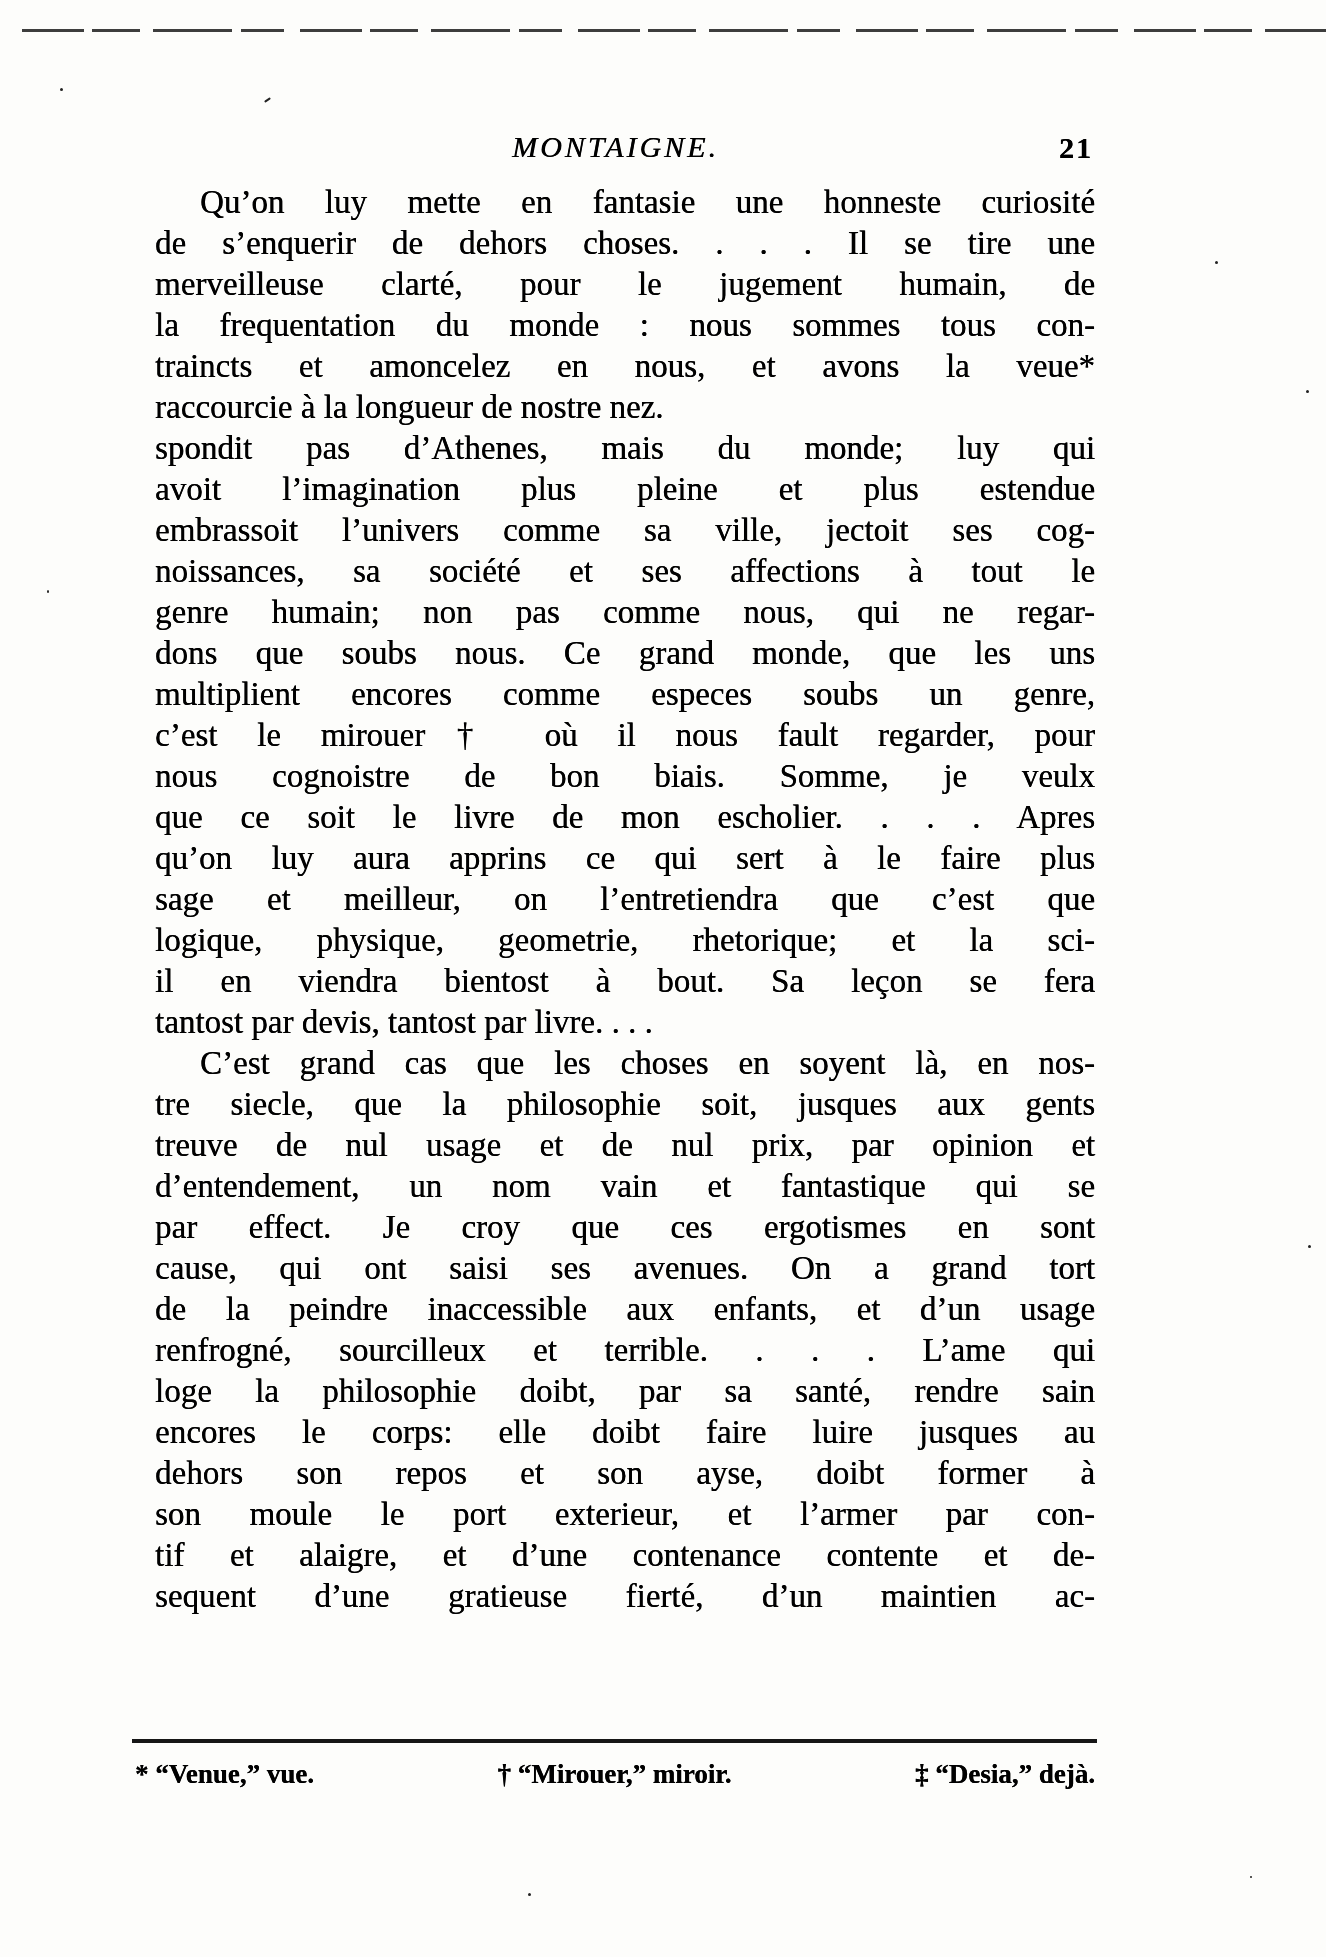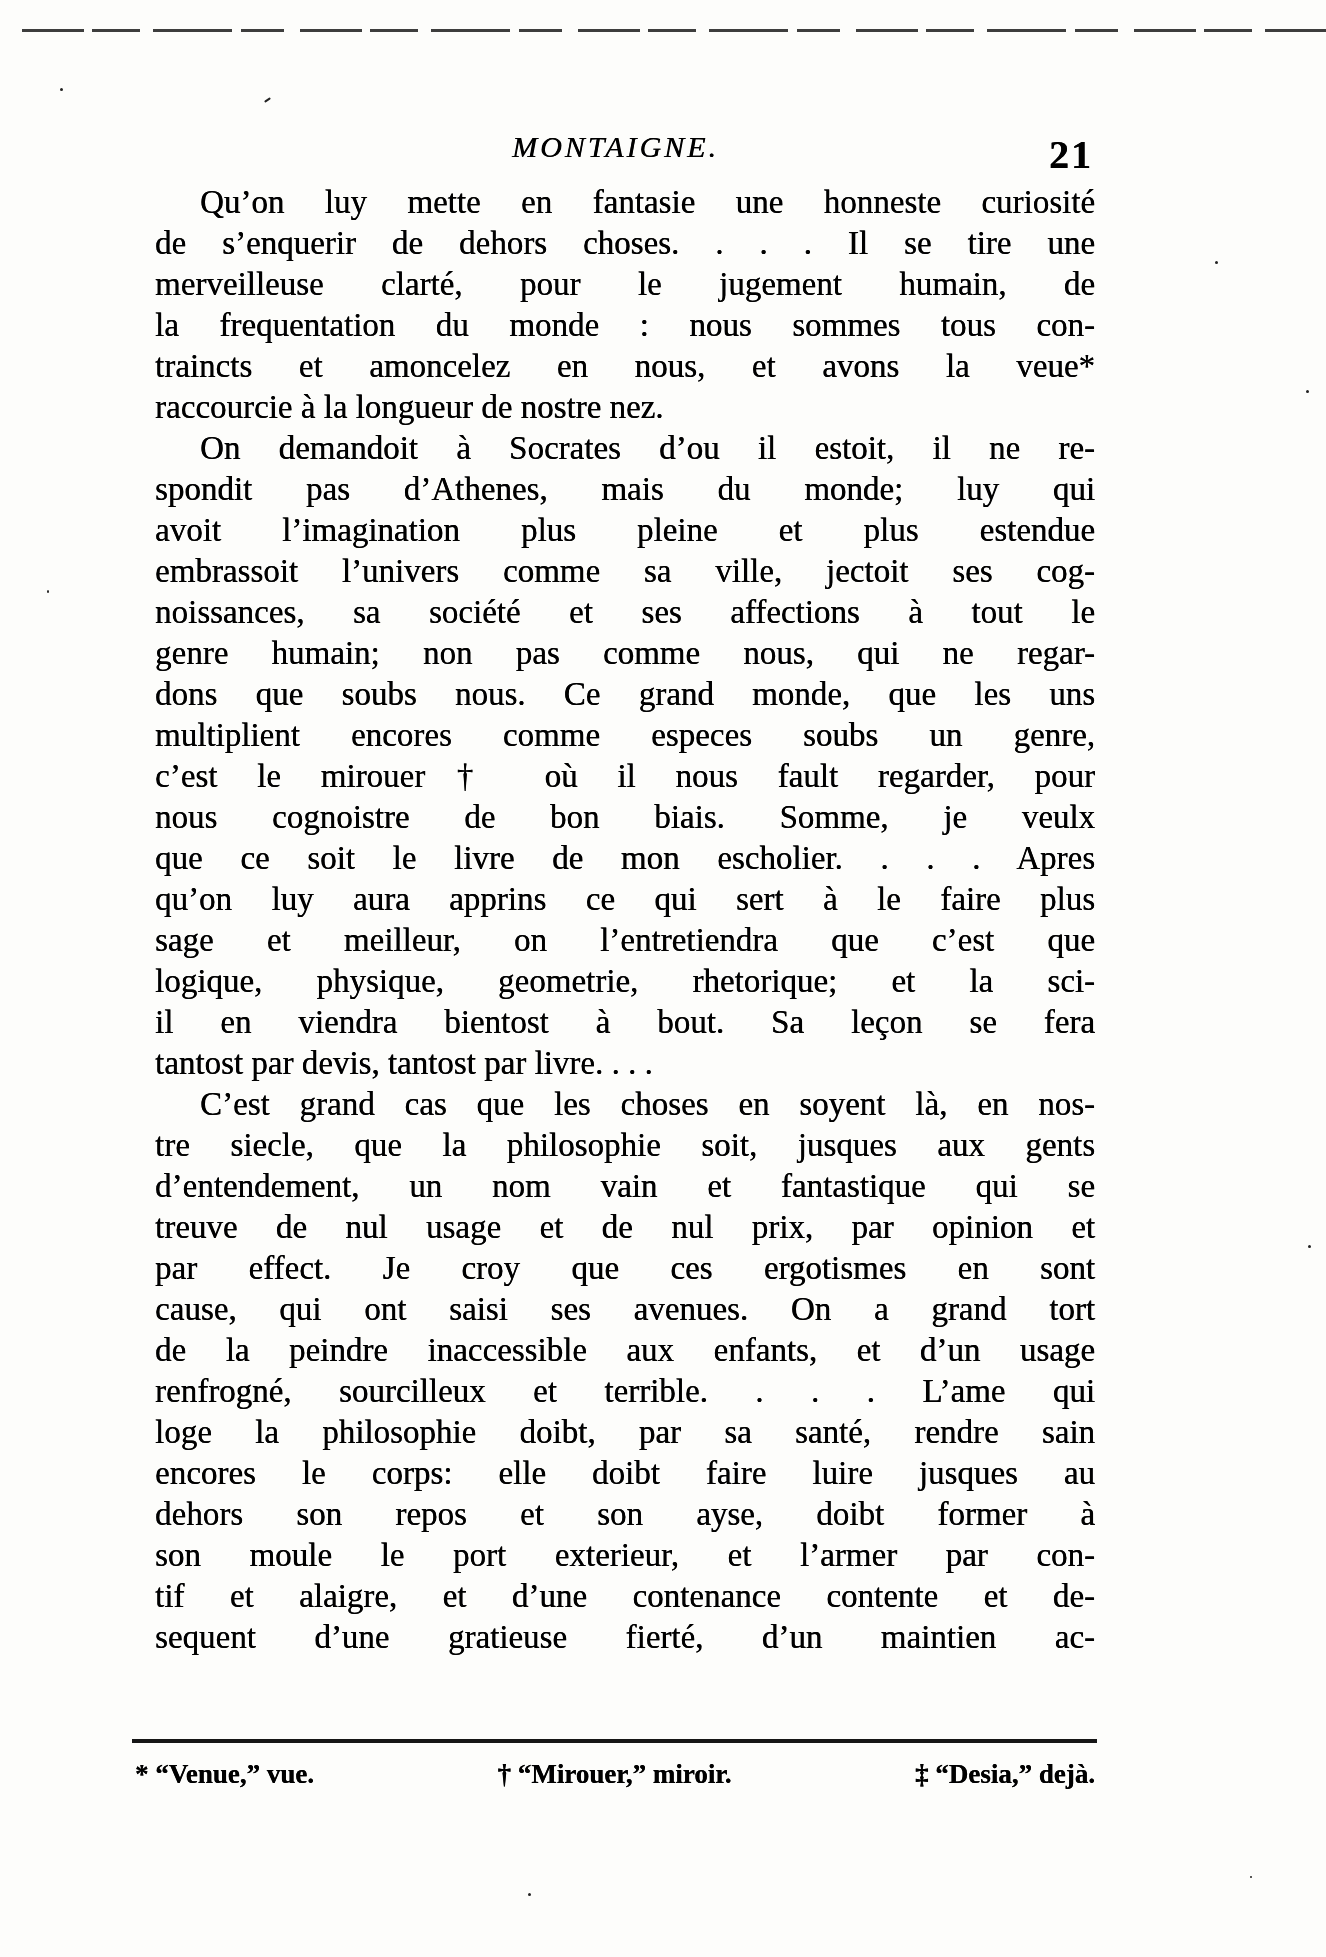--- a/index.html
+++ b/index.html
@@ -22,21 +22,21 @@
     opacity:.85;
   }
   .running-title{
     position:absolute;top:130px;left:512px;
     font-style:italic;font-size:30px;letter-spacing:3px;
     text-shadow:.4px 0 currentColor;
     white-space:nowrap;
   }
   .page-number{
     position:absolute;top:131px;right:233px;
-    font-size:40px;font-weight:700;letter-spacing:2px;
+    font-size:30px;font-weight:700;letter-spacing:2px;
     text-shadow:.3px 0 currentColor;
   }
   .text-block{
     position:absolute;top:182px;left:135px;width:960px;
     font-size:33px;
   }
   .line{
     height:41px;line-height:41px;
     text-align:justify;text-align-last:justify;
     white-space:normal;
@@ -88,40 +88,39 @@
   <span class="running-title">MONTAIGNE.</span>
   <span class="page-number">21</span>
 
   <main class="text-block">
     <div class="line indent">Qu’on luy mette en fantasie une honneste curiosité</div>
     <div class="line">de s’enquerir de dehors choses. . . . Il se tire une</div>
     <div class="line">merveilleuse clarté, pour le jugement humain, de</div>
     <div class="line">la frequentation du monde : nous sommes tous con-</div>
     <div class="line">traincts et amoncelez en nous, et avons la veue*</div>
     <div class="line rag">raccourcie à la longueur de nostre nez.</div>
-    <div class="line indent">On demandoit à Socrates d’ou il estoit, il ne re-</div>
     <div class="line">spondit pas d’Athenes, mais du monde; luy qui</div>
     <div class="line">avoit l’imagination plus pleine et plus estendue</div>
     <div class="line">embrassoit l’univers comme sa ville, jectoit ses cog-</div>
     <div class="line">noissances, sa société et ses affections à tout le</div>
     <div class="line">genre humain; non pas comme nous, qui ne regar-</div>
     <div class="line">dons que soubs nous. Ce grand monde, que les uns</div>
     <div class="line">multiplient encores comme especes soubs un genre,</div>
     <div class="line">c’est le mirouer† où il nous fault regarder, pour</div>
     <div class="line">nous cognoistre de bon biais. Somme, je veulx</div>
     <div class="line">que ce soit le livre de mon escholier. . . . Apres</div>
     <div class="line">qu’on luy aura apprins ce qui sert à le faire plus</div>
     <div class="line">sage et meilleur, on l’entretiendra que c’est que</div>
     <div class="line">logique, physique, geometrie, rhetorique; et la sci-</div>
     <div class="line">il en viendra bientost à bout. Sa leçon se fera</div>
     <div class="line rag">tantost par devis, tantost par livre. . . .</div>
     <div class="line indent">C’est grand cas que les choses en soyent là, en nos-</div>
     <div class="line">tre siecle, que la philosophie soit, jusques aux gents</div>
+    <div class="line">treuve de nul usage et de nul prix, par opinion et</div>
     <div class="line">d’entendement, un nom vain et fantastique qui se</div>
-    <div class="line">treuve de nul usage et de nul prix, par opinion et</div>
     <div class="line">par effect. Je croy que ces ergotismes en sont</div>
     <div class="line">cause, qui ont saisi ses avenues. On a grand tort</div>
     <div class="line">de la peindre inaccessible aux enfants, et d’un usage</div>
     <div class="line">renfrogné, sourcilleux et terrible. . . . L’ame qui</div>
     <div class="line">loge la philosophie doibt, par sa santé, rendre sain</div>
     <div class="line">encores le corps: elle doibt faire luire jusques au</div>
     <div class="line">dehors son repos et son ayse, doibt former à</div>
     <div class="line">son moule le port exterieur, et l’armer par con-</div>
     <div class="line">tif et alaigre, et d’une contenance contente et de-</div>
     <div class="line">sequent d’une gratieuse fierté, d’un maintien ac-</div>

